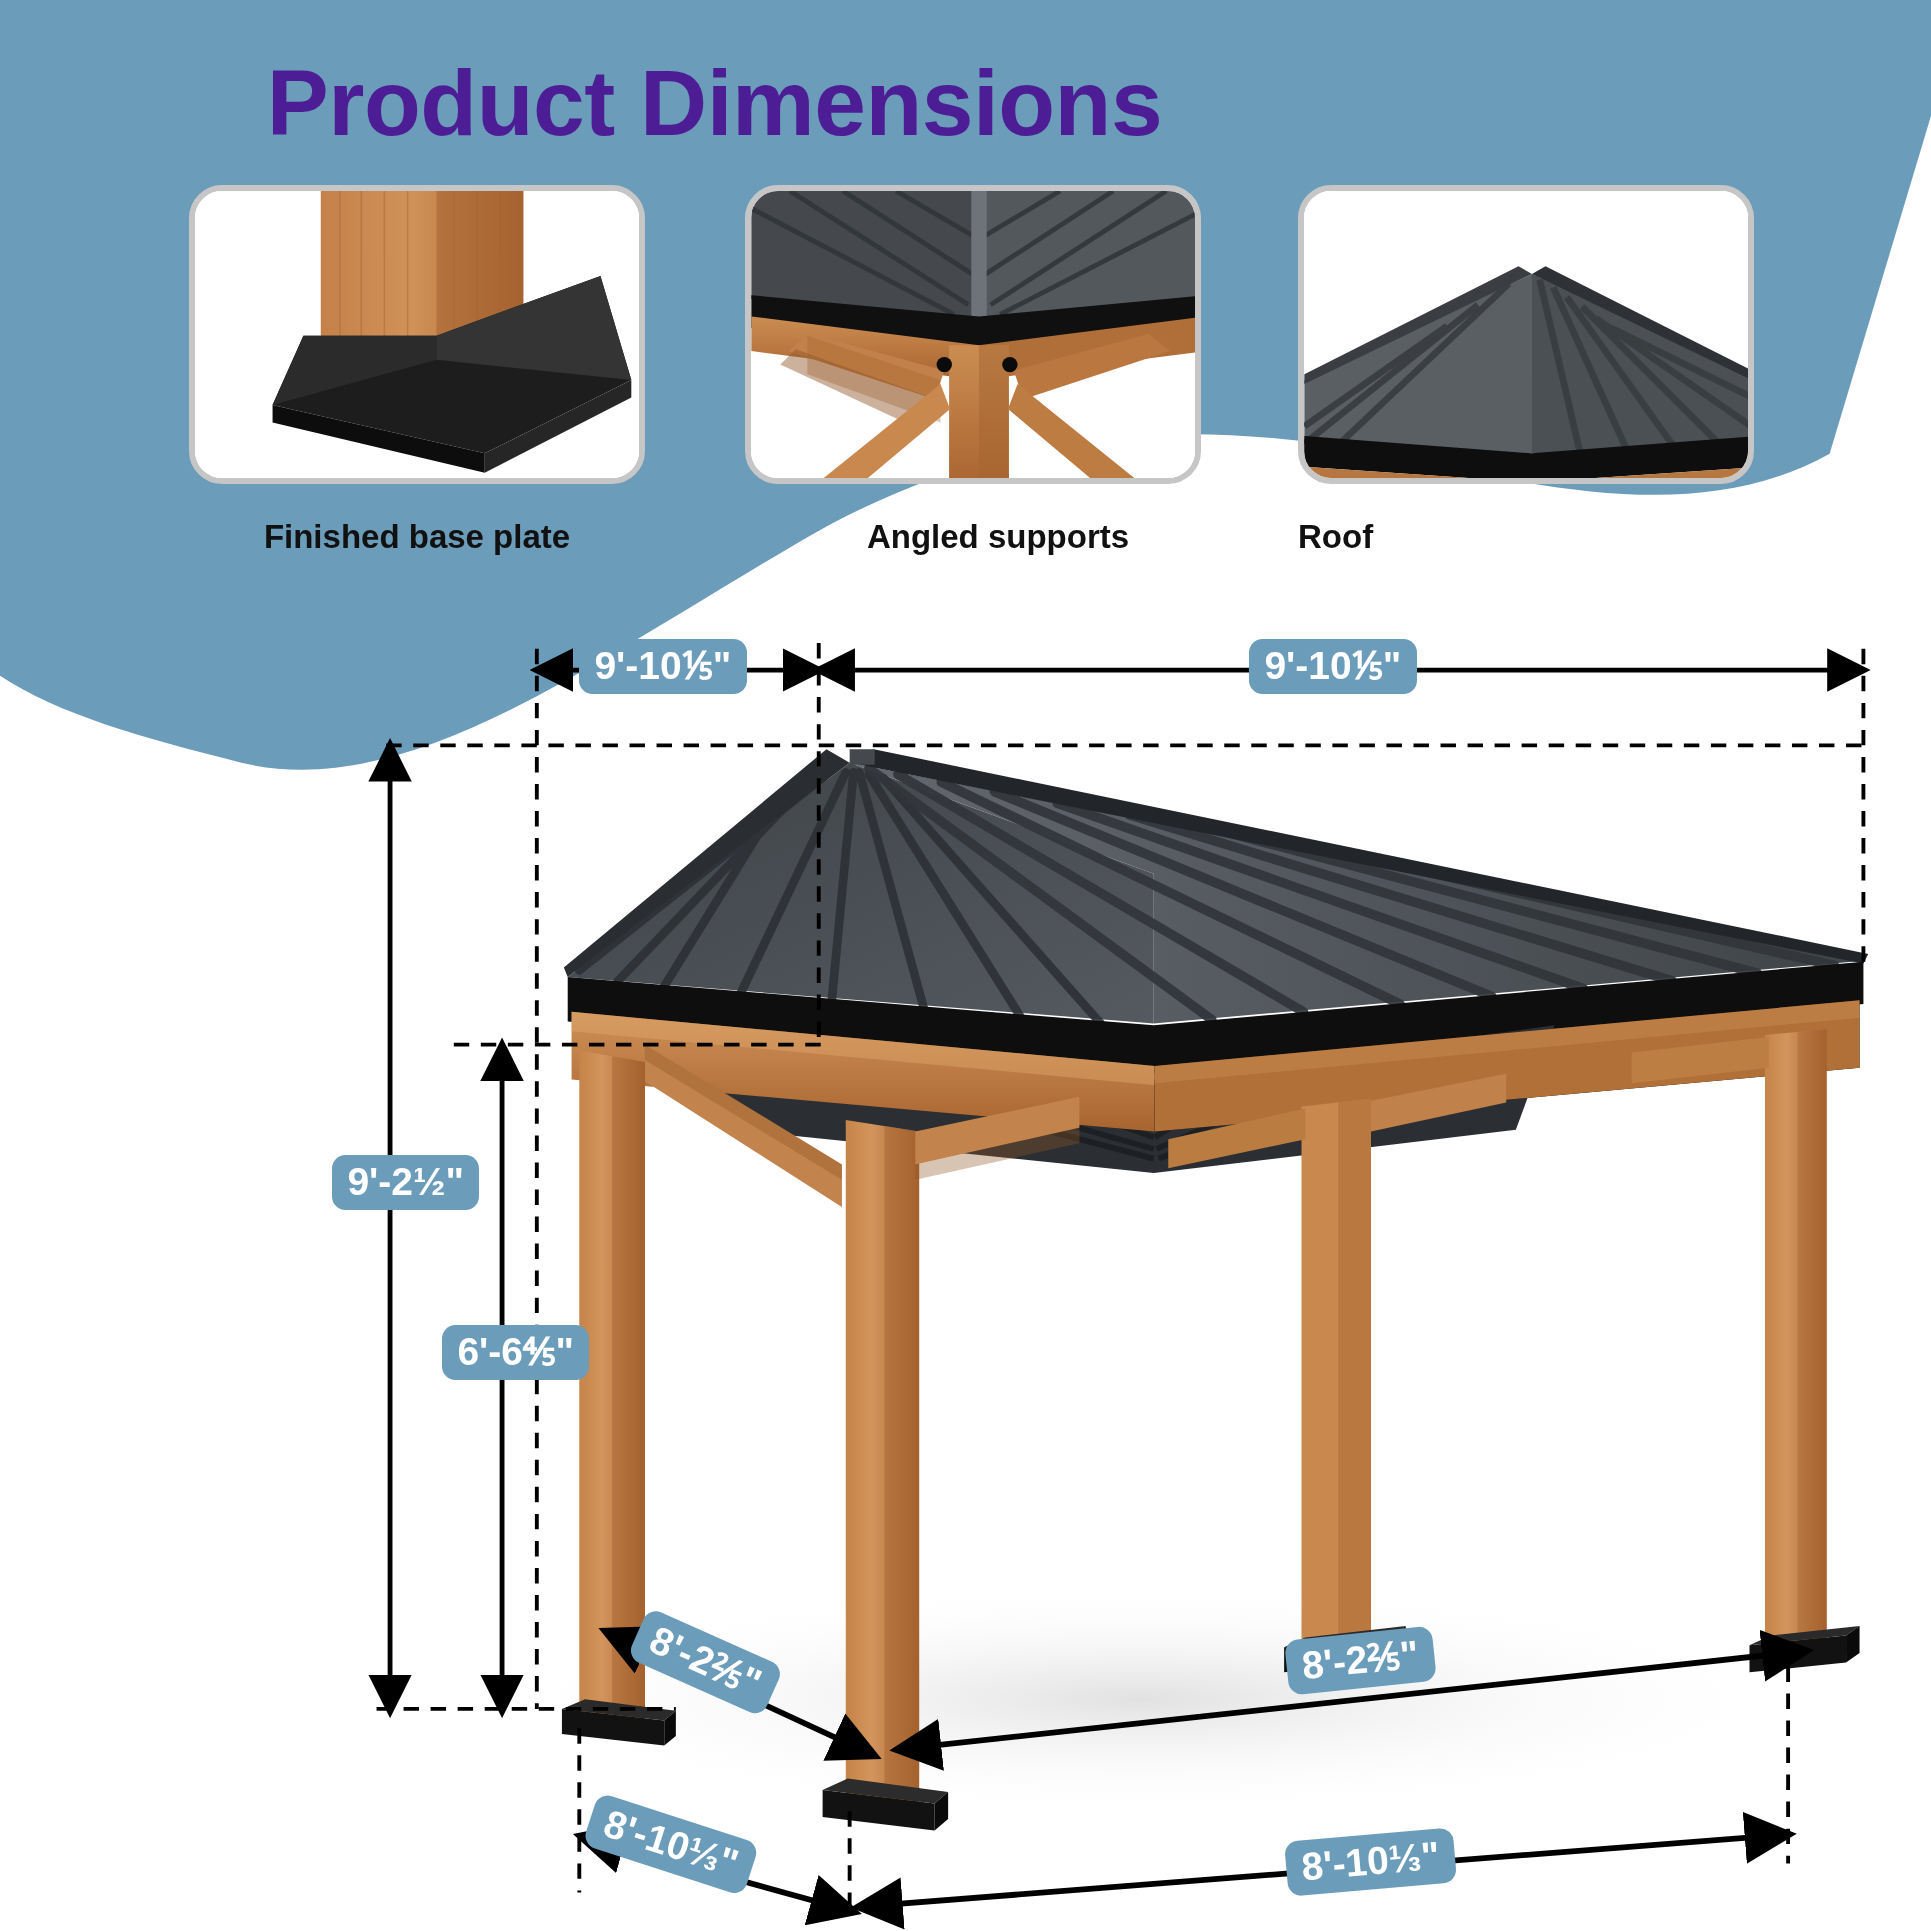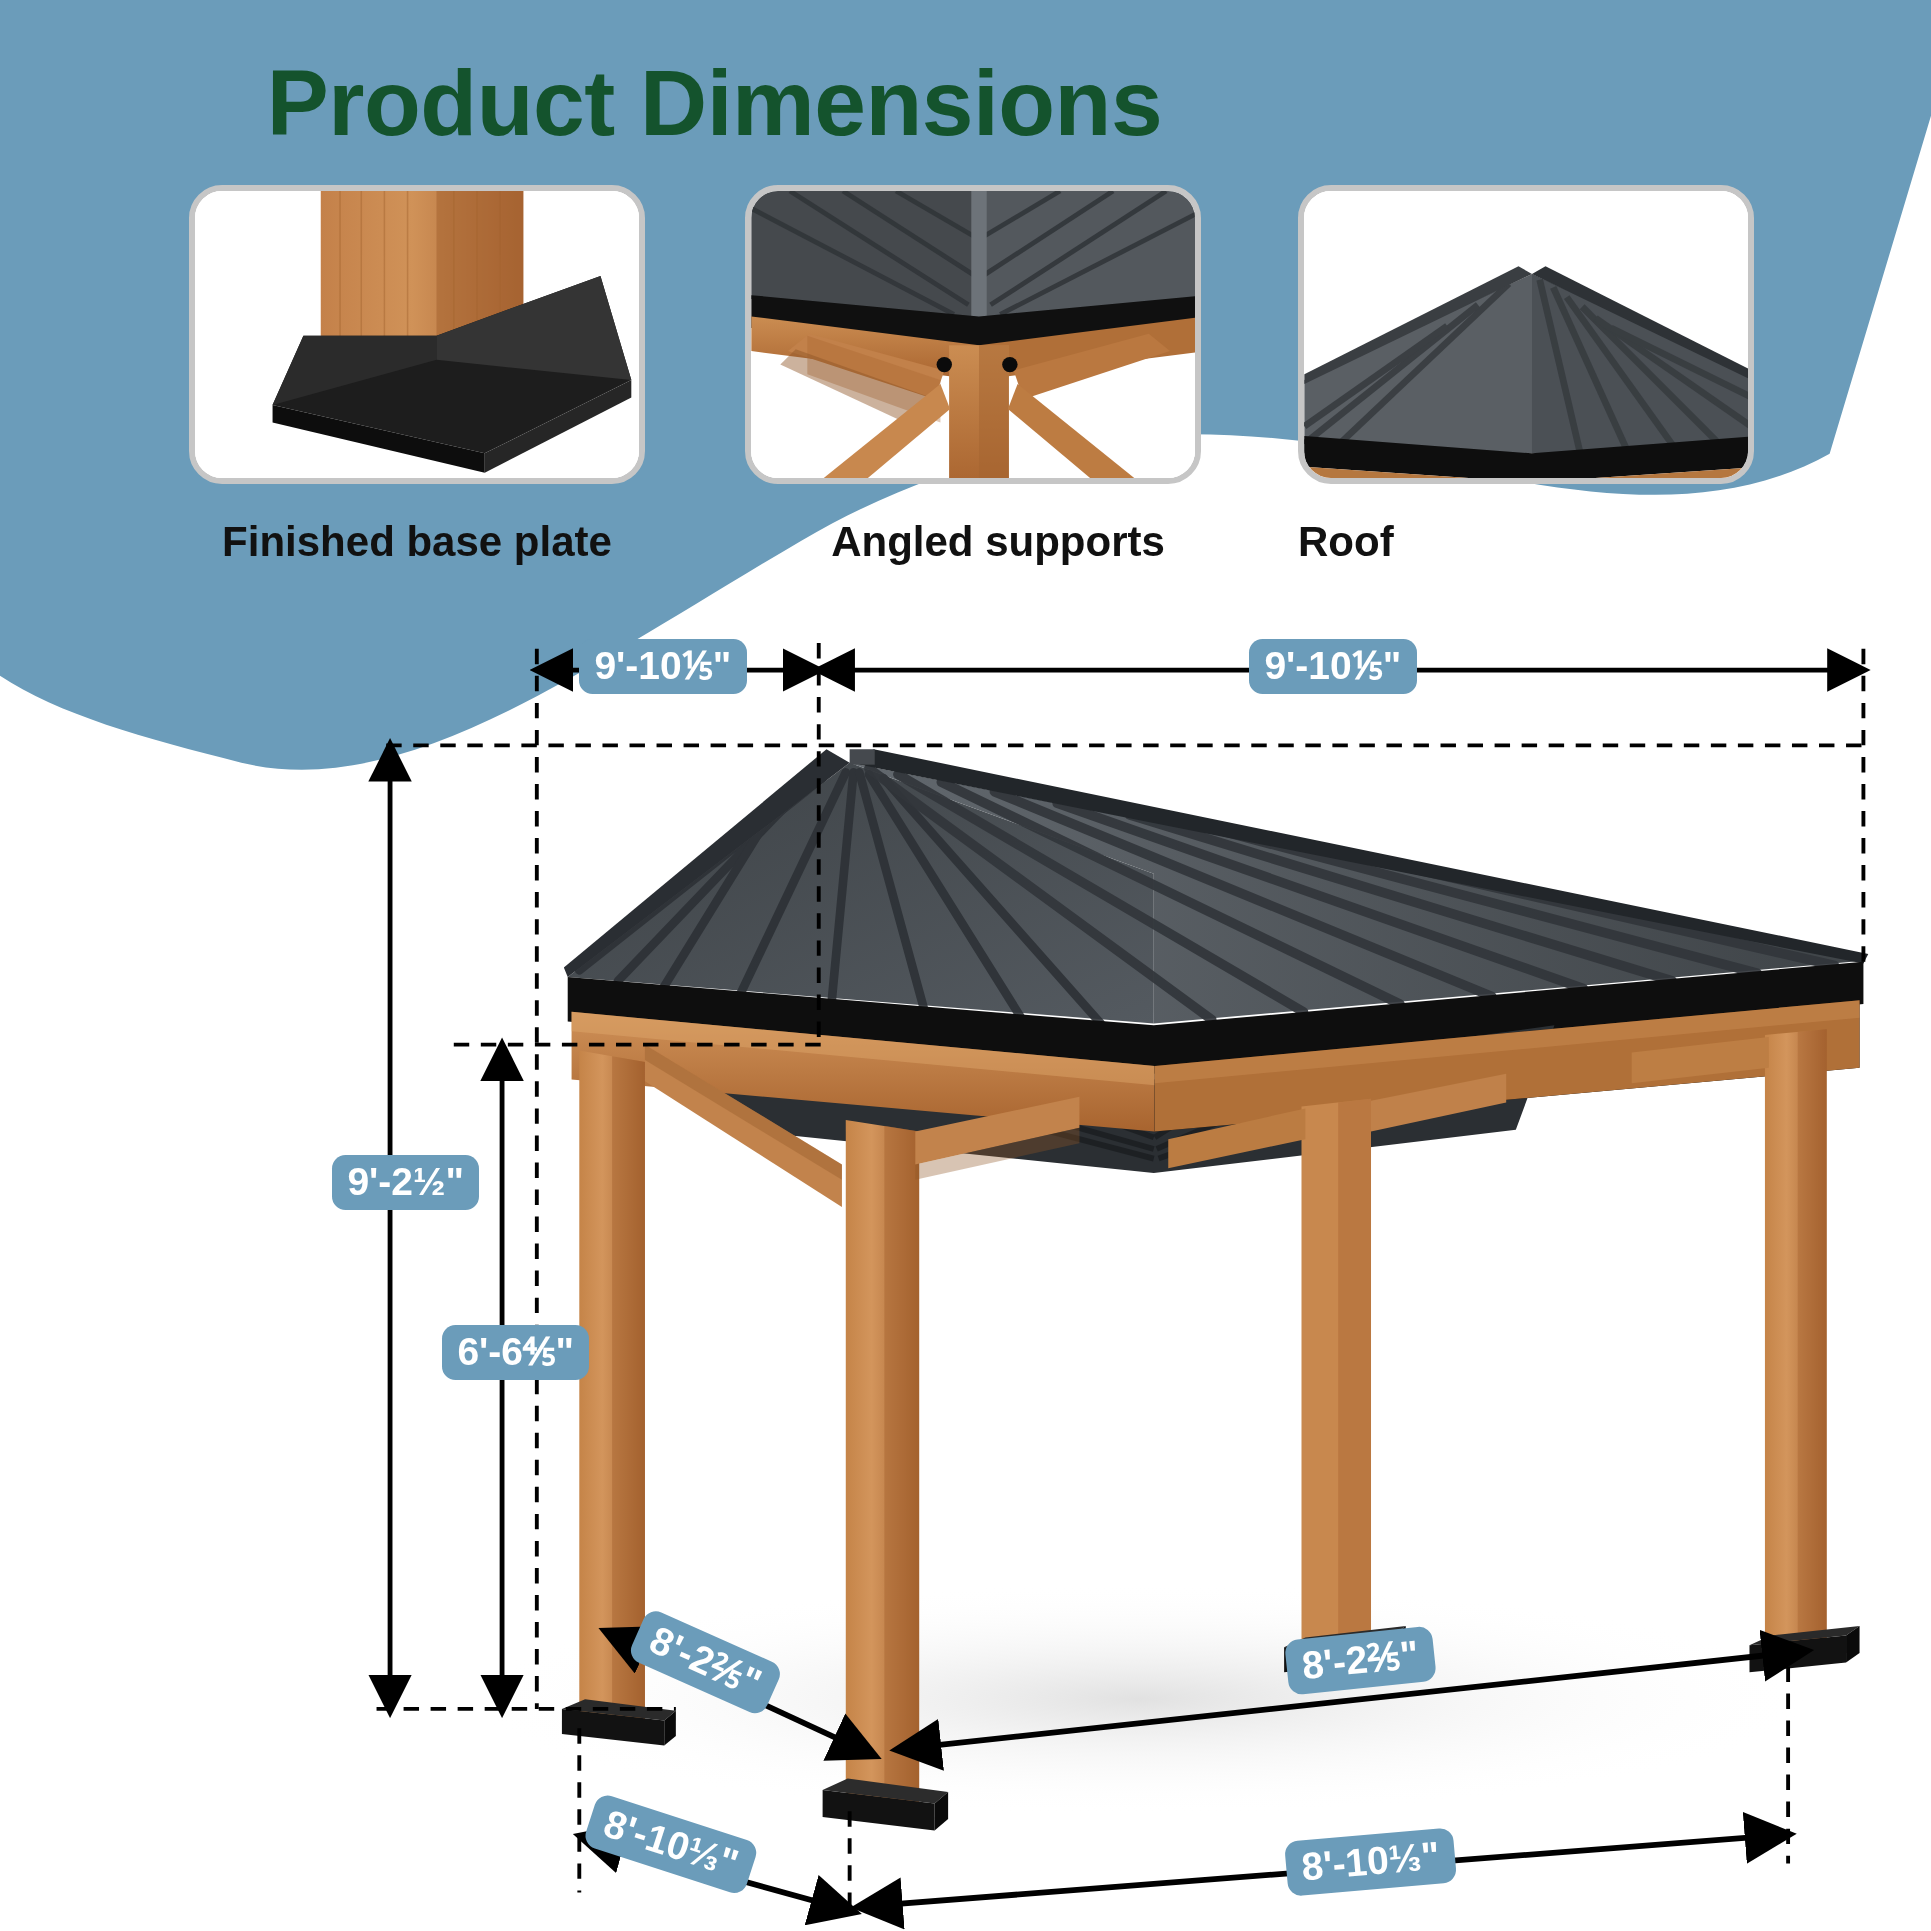--- a/index.html
+++ b/index.html
@@ -13,21 +13,21 @@
   #stage { position: absolute; inset: 0; width: 1931px; height: 1931px; }
 
   
   #page-title {
     position: absolute;
     left: 0; top: 50px;
     width: 1429px;
     text-align: center;
     font-size: 93px;
     font-weight: bold;
-    color: #14532d;
+    color: #4c1d95;
     letter-spacing: -0.5px;
     font-family: "Liberation Sans", sans-serif;
     z-index: 12;
     white-space: nowrap;
   }
 
   
   .thumb-card {
     position: absolute;
     border-radius: 33px;
@@ -37,21 +37,21 @@
     z-index: 11;
   }
   #thumb-0 { left: 189px; top: 185px; width: 456px; height: 299px; }
   #thumb-1 { left: 745px; top: 185px; width: 456px; height: 299px; }
   #thumb-2 { left: 1298px; top: 185px; width: 456px; height: 299px; }
 
   .thumb-inner { position: absolute; inset: 0; background:#fff; }
 
   .thumb-label {
     position: absolute;
-    font-size: 42px;
+    font-size: 33px;
     font-weight: bold;
     color: #111111;
     white-space: nowrap;
     z-index: 12;
     font-family: "Liberation Sans", sans-serif;
   }
   #label-0 { left: 189px; top: 518px; width: 456px; text-align: center; }
   #label-1 { left: 770px; top: 518px; width: 456px; text-align: center; }
   #label-2 { left: 1298px; top: 518px; width: 456px; text-align: left; }
 

